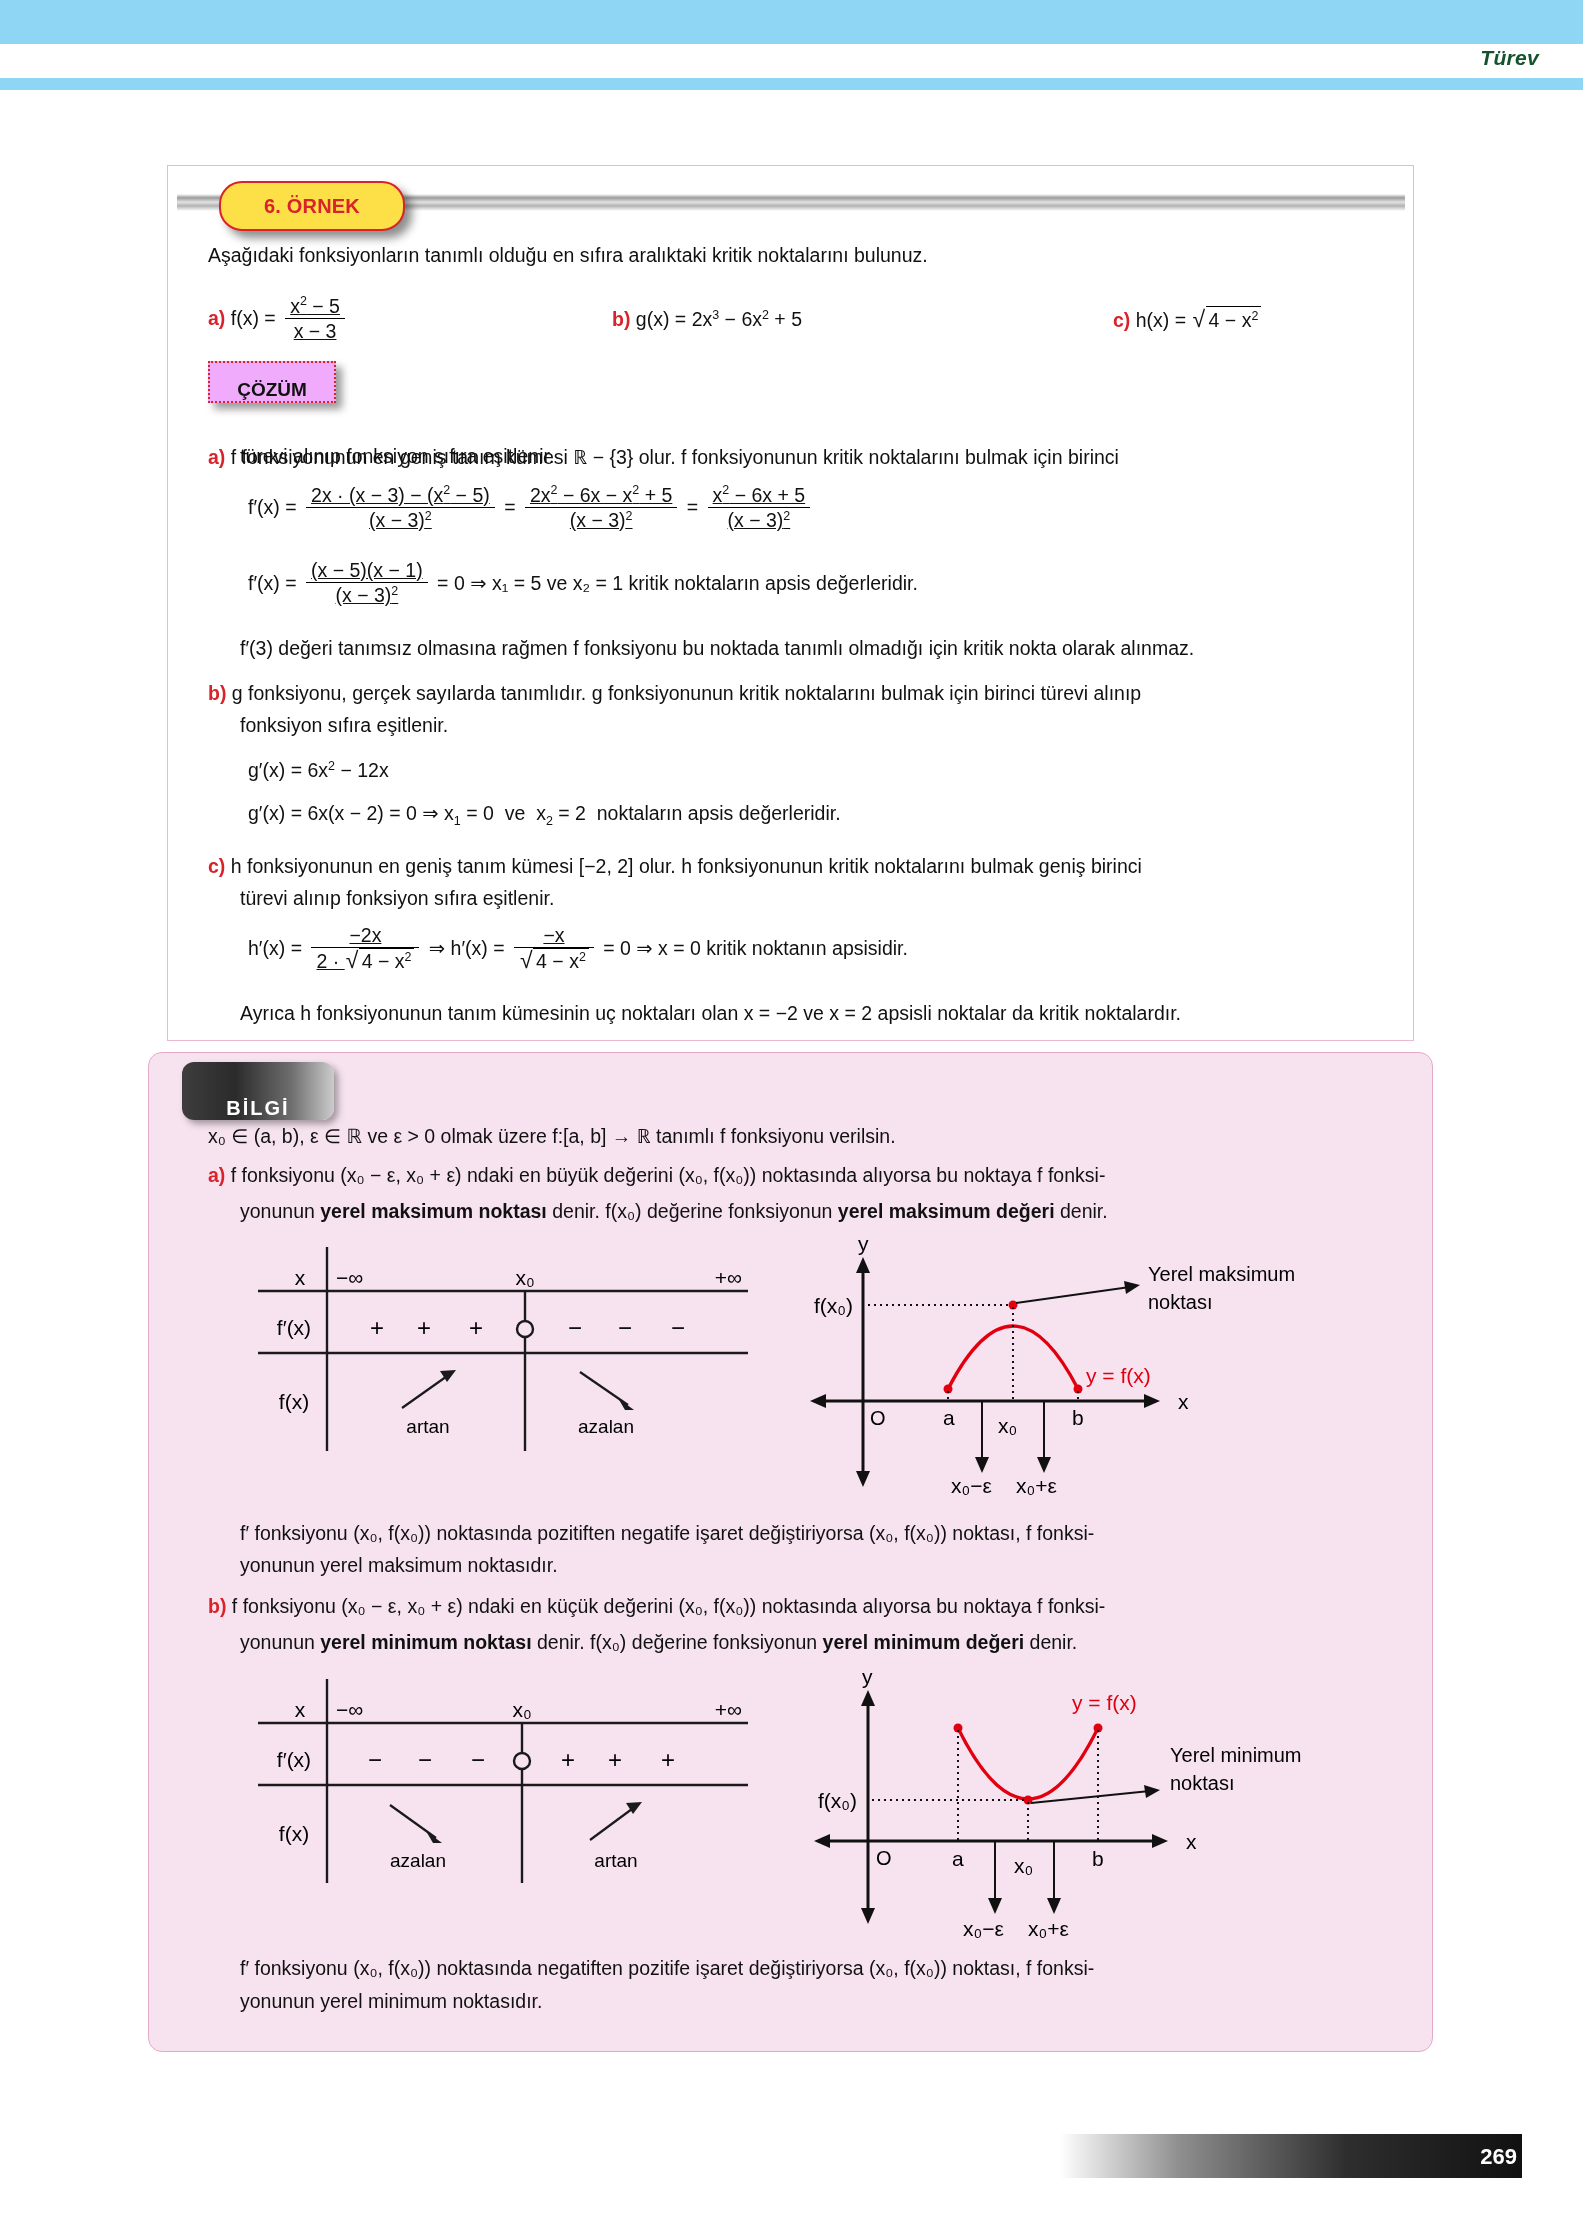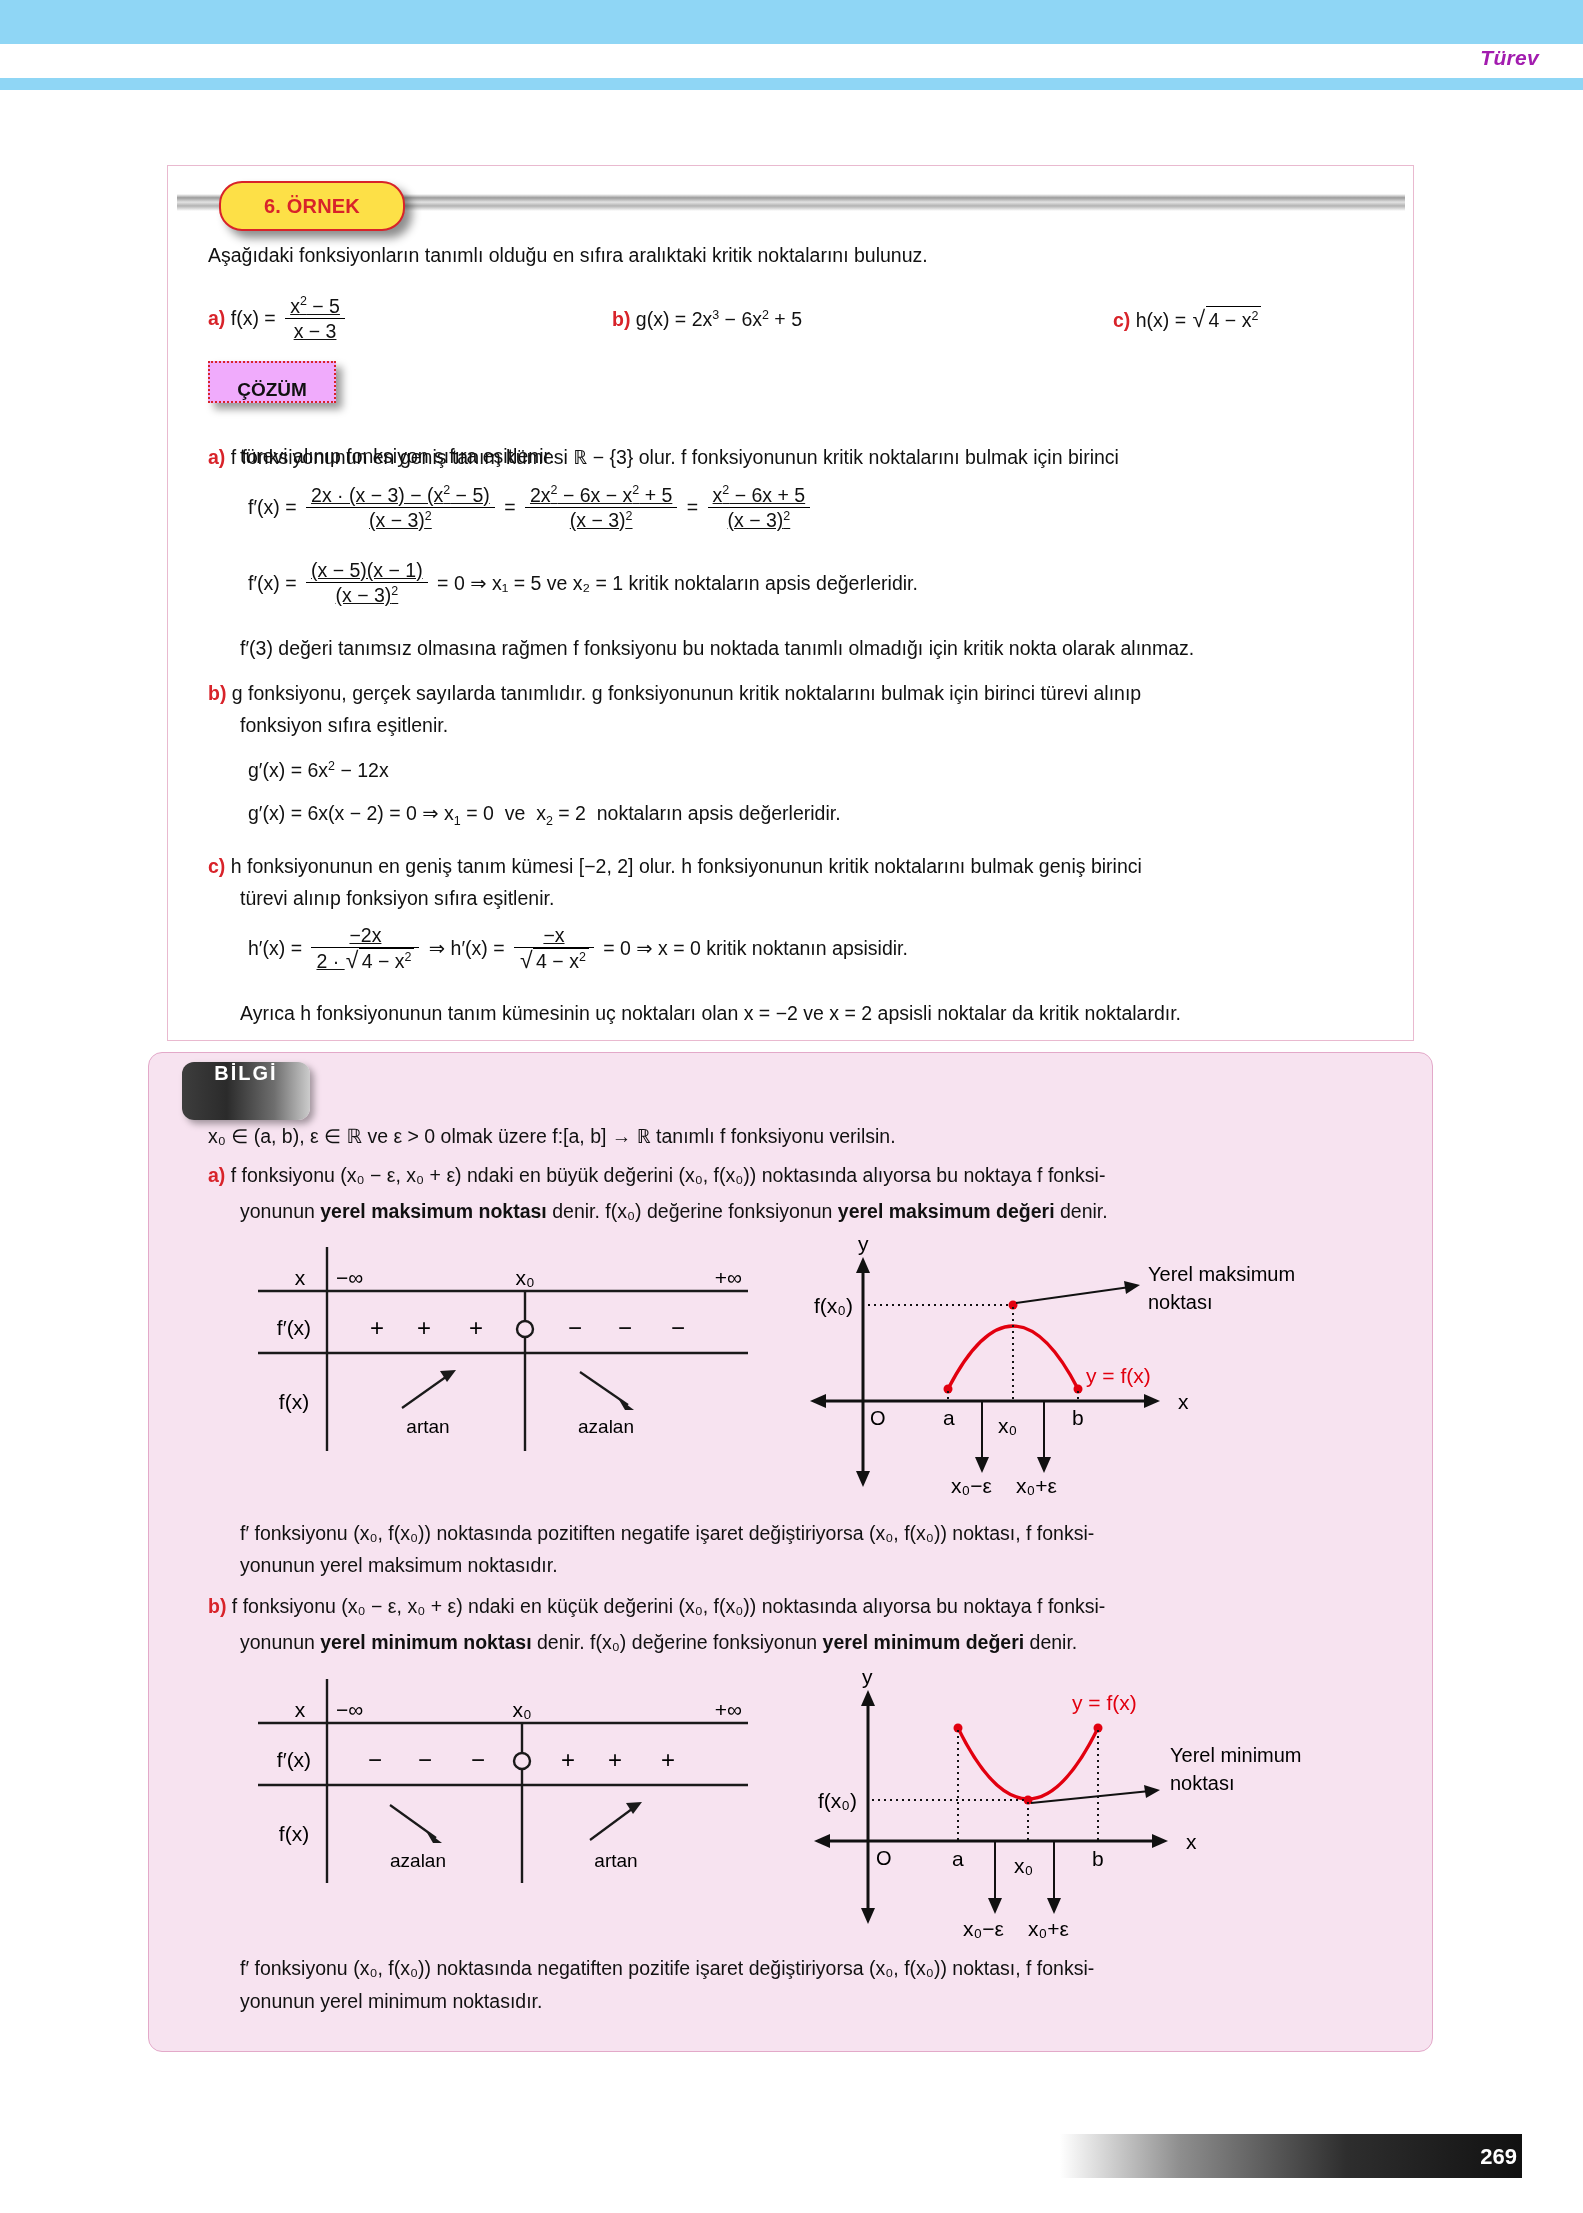--- a/index.html
+++ b/index.html
@@ -12,21 +12,21 @@
     color:#000;
   }
 
   
   .hdr-top{position:absolute;left:0;top:0;width:1583px;height:44px;background:#8fd6f5;}
   .hdr-white{position:absolute;left:0;top:44px;width:1583px;height:34px;background:#ffffff;}
   .hdr-bot{position:absolute;left:0;top:78px;width:1583px;height:12px;background:#8fd6f5;}
   .hdr-title{
     position:absolute; right:44px; top:46px;
     font-style:italic; font-weight:bold; font-size:21px;
-    color:#a21caf; letter-spacing:.3px;
+    color:#14532d; letter-spacing:.3px;
   }
 
   
   .ex-card{
     position:absolute; left:167px; top:165px;
     width:1247px; height:876px;
     border:1.4px solid #e9b9cf; background:#ffffff;
     box-sizing:border-box;
   }
 
@@ -57,23 +57,23 @@
 
   
   .bilgi-card{
     position:absolute; left:148px; top:1052px;
     width:1285px; height:1000px;
     background:#f7e3f0; border:1.4px solid #e3a9c9;
     border-radius:14px; box-sizing:border-box;
   }
   .bilgi-tab{
     position:absolute; left:182px; top:1062px;
-    width:128px; height:58px; border-radius:12px;
+    width:152px; height:58px; border-radius:12px;
     background:linear-gradient(to right,#3d3d3d 0%,#2b2b2b 35%,#6e6e6e 72%,#cccccc 100%);
-    display:flex;align-items:flex-start;justify-content:center;
+    display:flex;align-items:flex-end;justify-content:center;
     box-shadow:4px 4px 7px rgba(0,0,0,.35);
   }
   .bilgi-tab span{color:#fff;font-weight:bold;font-size:20px;letter-spacing:2px;}
 
   
   .tx{position:absolute;font-size:19.5px;line-height:1.34;color:#111;white-space:nowrap;}
   .red{color:#d8232a;font-weight:bold;}
   b{font-weight:bold;}
   sup{font-size:.64em;vertical-align:super;}
   sub{font-size:.64em;vertical-align:sub;}

